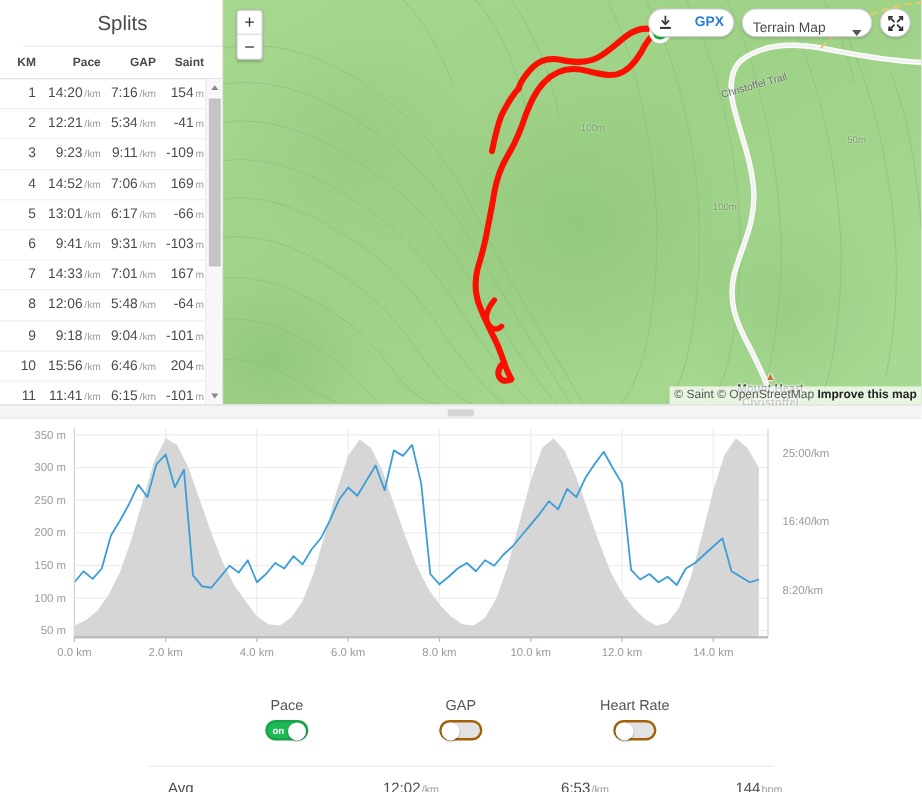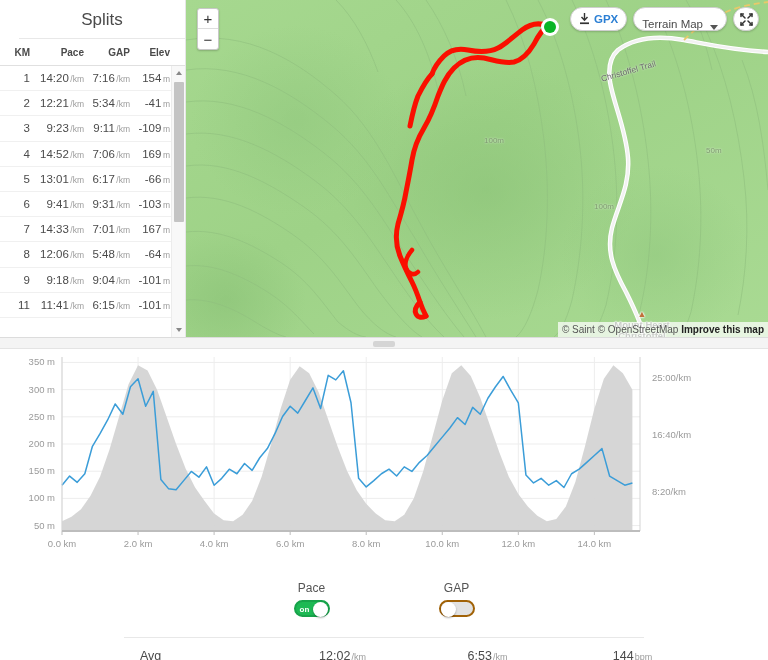--- a/index.html
+++ b/index.html
@@ -96,21 +96,21 @@
     font-size:15px; color:#333; cursor:pointer; line-height:1;
   }
   .zoom-btn.plus { border-bottom:1px solid #ddd; }
 
   #map-tools {
     position:absolute; right:9px; top:7px; display:flex; gap:6px; z-index:5;
   }
   .mt-btn {
     background:#fff; border:1px solid #cfcfcf; border-radius:12px;
     box-shadow:0 1px 2px rgba(0,0,0,.18);
-    height:24px; display:flex; align-items:center; gap:4px;
+    height:24px; display:flex; align-items:center; gap:19px;
     padding:0 8px; font-size:11.5px; cursor:pointer;
   }
   #gpx-btn { color:#2b7fd4; font-weight:bold; }
   #terrain-btn { color:#4a4a4a;align-items:flex-end; }
   .caret { width:0;height:0;border-left:4px solid transparent;border-right:4px solid transparent;border-top:5px solid #555; margin-left:3px;}
   #fullscreen-btn { width:26px; justify-content:center; padding:0; }
 
   #map-attrib {
     position:absolute; right:0; bottom:0; z-index:5;
     background:rgba(255,255,255,.72);
@@ -123,21 +123,20 @@
     position:absolute; left:408px; top:310px; z-index:4;
     text-align:center; width:96px;
     font-size:9.5px; font-weight:bold; color:#3d4b3a; line-height:11px;
     text-shadow:0 0 2px #fff,0 0 2px #fff,0 0 2px #fff;
   }
   .peak-icon { font-size:9px; color:#c0713a; display:block; line-height:9px; }
 
   .contour-label {
     position:absolute; z-index:3; font-size:8px; color:#7d9a6e;
     text-shadow:0 0 2px rgba(255,255,255,.8);
-    margin-top:34px;
   }
   #trail-label {
     position:absolute; left:414px; top:66px; z-index:3;
     font-size:8.5px; color:#6b6b6b; transform:rotate(-16deg);
     text-shadow:0 0 2px rgba(255,255,255,.9);
   }
 
   
   #divider {
     position:absolute; left:0; top:337px; width:768px; height:12px;
@@ -185,21 +184,21 @@
 
   <div id="top-area">
 
     <div id="splits-panel">
       <div id="splits-title">Splits</div>
 
       <div id="splits-head">
         <div class="c-km">KM</div>
         <div class="c-pace">Pace</div>
         <div class="c-gap">GAP</div>
-        <div class="c-elev">Elev</div>
+        <div class="c-elev">Saint</div>
       </div>
 
       <div id="splits-scroll">
         <div id="splits-rows">
             <div class="split-row">
               <div class="c-km">1</div>
               <div class="c-pace">14:20<span class="unit">/km</span></div>
               <div class="c-gap">7:16<span class="unit">/km</span></div>
               <div class="c-elev">154<span class="unit">m</span></div>
             </div>
@@ -243,20 +242,26 @@
               <div class="c-km">8</div>
               <div class="c-pace">12:06<span class="unit">/km</span></div>
               <div class="c-gap">5:48<span class="unit">/km</span></div>
               <div class="c-elev">-64<span class="unit">m</span></div>
             </div>
             <div class="split-row">
               <div class="c-km">9</div>
               <div class="c-pace">9:18<span class="unit">/km</span></div>
               <div class="c-gap">9:04<span class="unit">/km</span></div>
               <div class="c-elev">-101<span class="unit">m</span></div>
+            </div>
+            <div class="split-row">
+              <div class="c-km">10</div>
+              <div class="c-pace">15:56<span class="unit">/km</span></div>
+              <div class="c-gap">6:46<span class="unit">/km</span></div>
+              <div class="c-elev">204<span class="unit">m</span></div>
             </div>
             <div class="split-row">
               <div class="c-km">11</div>
               <div class="c-pace">11:41<span class="unit">/km</span></div>
               <div class="c-gap">6:15<span class="unit">/km</span></div>
               <div class="c-elev">-101<span class="unit">m</span></div>
             </div>
           </div>
 
         <div id="splits-scrollbar">
@@ -431,20 +436,21 @@
         <text x="518.3157894736842" y="198" text-anchor="middle" class="axis-text">12.0 km</text>
         <line x1="594.3684210526317" y1="182" x2="594.3684210526317" y2="186" stroke="#bdbdbd" stroke-width="1"></line>
         <text x="594.3684210526317" y="198" text-anchor="middle" class="axis-text">14.0 km</text>
       </svg>
   </div>
 
   <div id="controls">
     <div id="toggle-row">
         <div class="toggle-cell"><div class="toggle-label">Pace</div><div class="switch on"><span class="on-text">on</span><span class="knob"></span></div></div>
         <div class="toggle-cell"><div class="toggle-label">GAP</div><div class="switch off"><span class="knob"></span></div></div>
+        <div class="toggle-cell"><div class="toggle-label">Heart Rate</div><div class="switch off"><span class="knob"></span></div></div>
       </div>
     <div id="stats-divider"></div>
     <div id="stats-row">
         <div class="stat-cell" style="width: 270px; text-align: left; padding-left: 140px;"><span>Avg</span></div>
         <div class="stat-cell" style="width: 145px;"><span>12:02</span><span class="stat-unit">/km</span></div>
         <div class="stat-cell" style="width: 145px;"><span>6:53</span><span class="stat-unit">/km</span></div>
         <div class="stat-cell" style="width: 145px;"><span>144</span><span class="stat-unit">bpm</span></div>
       </div>
   </div>
 

